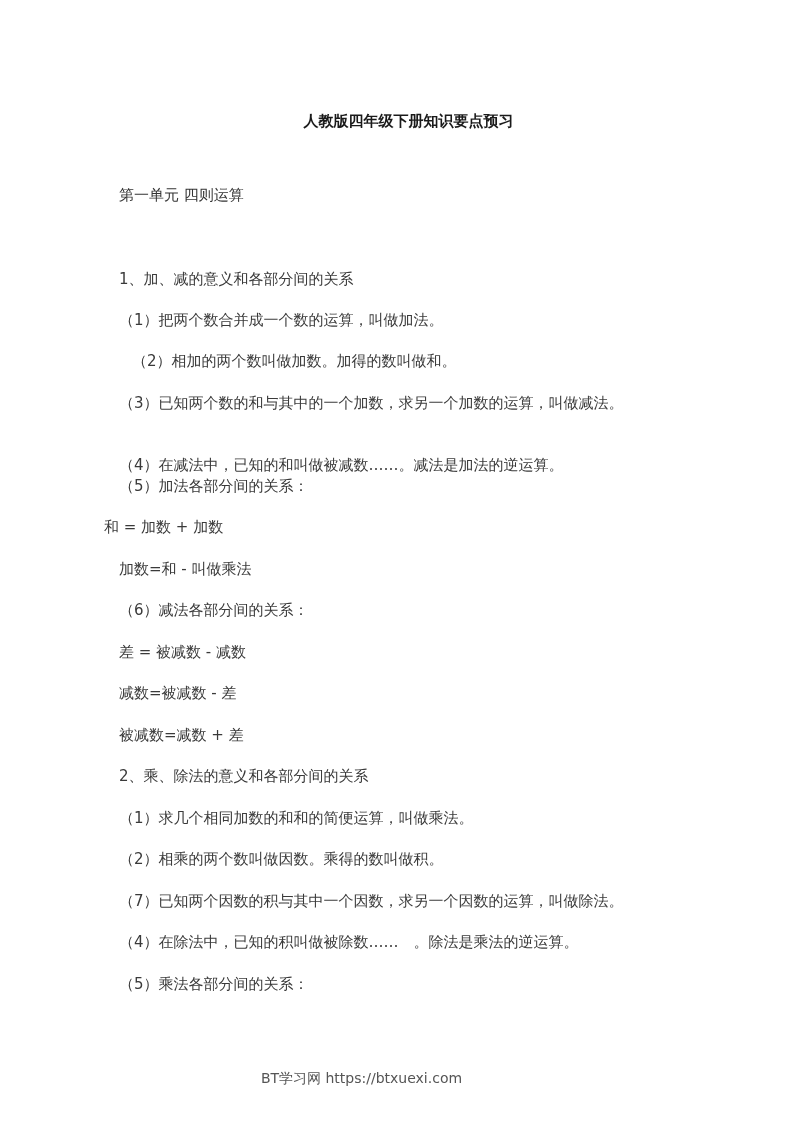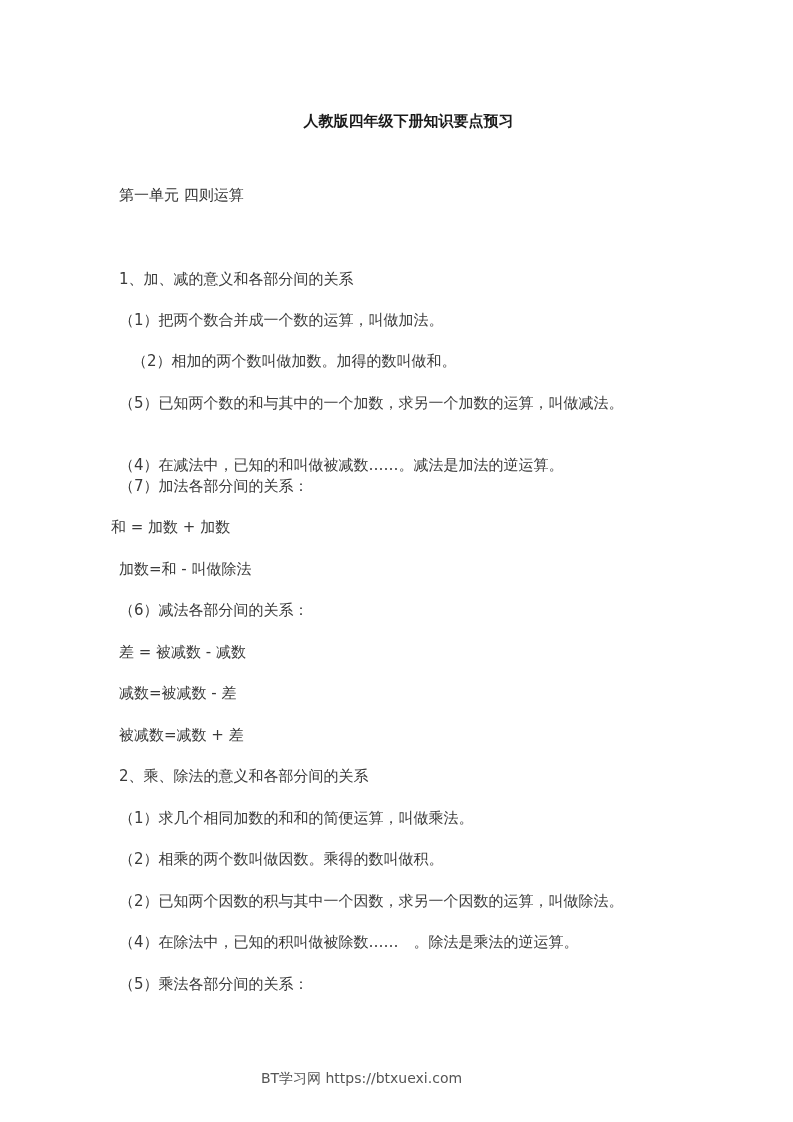--- a/index.html
+++ b/index.html
@@ -26,29 +26,29 @@
   </style>
 </head>
 <body>
 
 <div class="title">人教版四年级下册知识要点预习</div>
 <div class="section">第一单元  四则运算</div>
 
 <div class="line" style="top:270px;left:119px">1、加、减的意义和各部分间的关系</div>
 <div class="line" style="top:311px;left:119px">（1）把两个数合并成一个数的运算，叫做加法。</div>
 <div class="line" style="top:352px;left:132px">（2）相加的两个数叫做加数。加得的数叫做和。</div>
-<div class="line" style="top:394px;left:119px">（5）已知两个数的和与其中的一个加数，求另一个加数的运算，叫做减法。</div>
+<div class="line" style="top:394px;left:119px">（3）已知两个数的和与其中的一个加数，求另一个加数的运算，叫做减法。</div>
 <div class="line" style="top:456px;left:119px">（4）在减法中，已知的和叫做被减数……。减法是加法的逆运算。</div>
-<div class="line" style="top:477px;left:119px">（7）加法各部分间的关系：</div>
-<div class="line" style="top:518px;left:111px">和 = 加数 + 加数</div>
-<div class="line" style="top:560px;left:119px">加数=和 - 叫做除法</div>
+<div class="line" style="top:477px;left:119px">（5）加法各部分间的关系：</div>
+<div class="line" style="top:518px;left:104px">和 = 加数 + 加数</div>
+<div class="line" style="top:560px;left:119px">加数=和 - 叫做乘法</div>
 <div class="line" style="top:601px;left:119px">（6）减法各部分间的关系：</div>
 <div class="line" style="top:643px;left:119px">差 = 被减数 - 减数</div>
 <div class="line" style="top:684px;left:119px">减数=被减数 - 差</div>
 <div class="line" style="top:726px;left:119px">被减数=减数 + 差</div>
 <div class="line" style="top:767px;left:119px">2、乘、除法的意义和各部分间的关系</div>
 <div class="line" style="top:809px;left:119px">（1）求几个相同加数的和和的简便运算，叫做乘法。</div>
 <div class="line" style="top:850px;left:119px">（2）相乘的两个数叫做因数。乘得的数叫做积。</div>
-<div class="line" style="top:892px;left:119px">（2）已知两个因数的积与其中一个因数，求另一个因数的运算，叫做除法。</div>
+<div class="line" style="top:892px;left:119px">（7）已知两个因数的积与其中一个因数，求另一个因数的运算，叫做除法。</div>
 <div class="line" style="top:933px;left:119px">（4）在除法中，已知的积叫做被除数……　。除法是乘法的逆运算。</div>
 <div class="line" style="top:975px;left:119px">（5）乘法各部分间的关系：</div>
 
 <div class="footer">BT学习网 https://btxuexi.com</div>
 
 </body></html>

